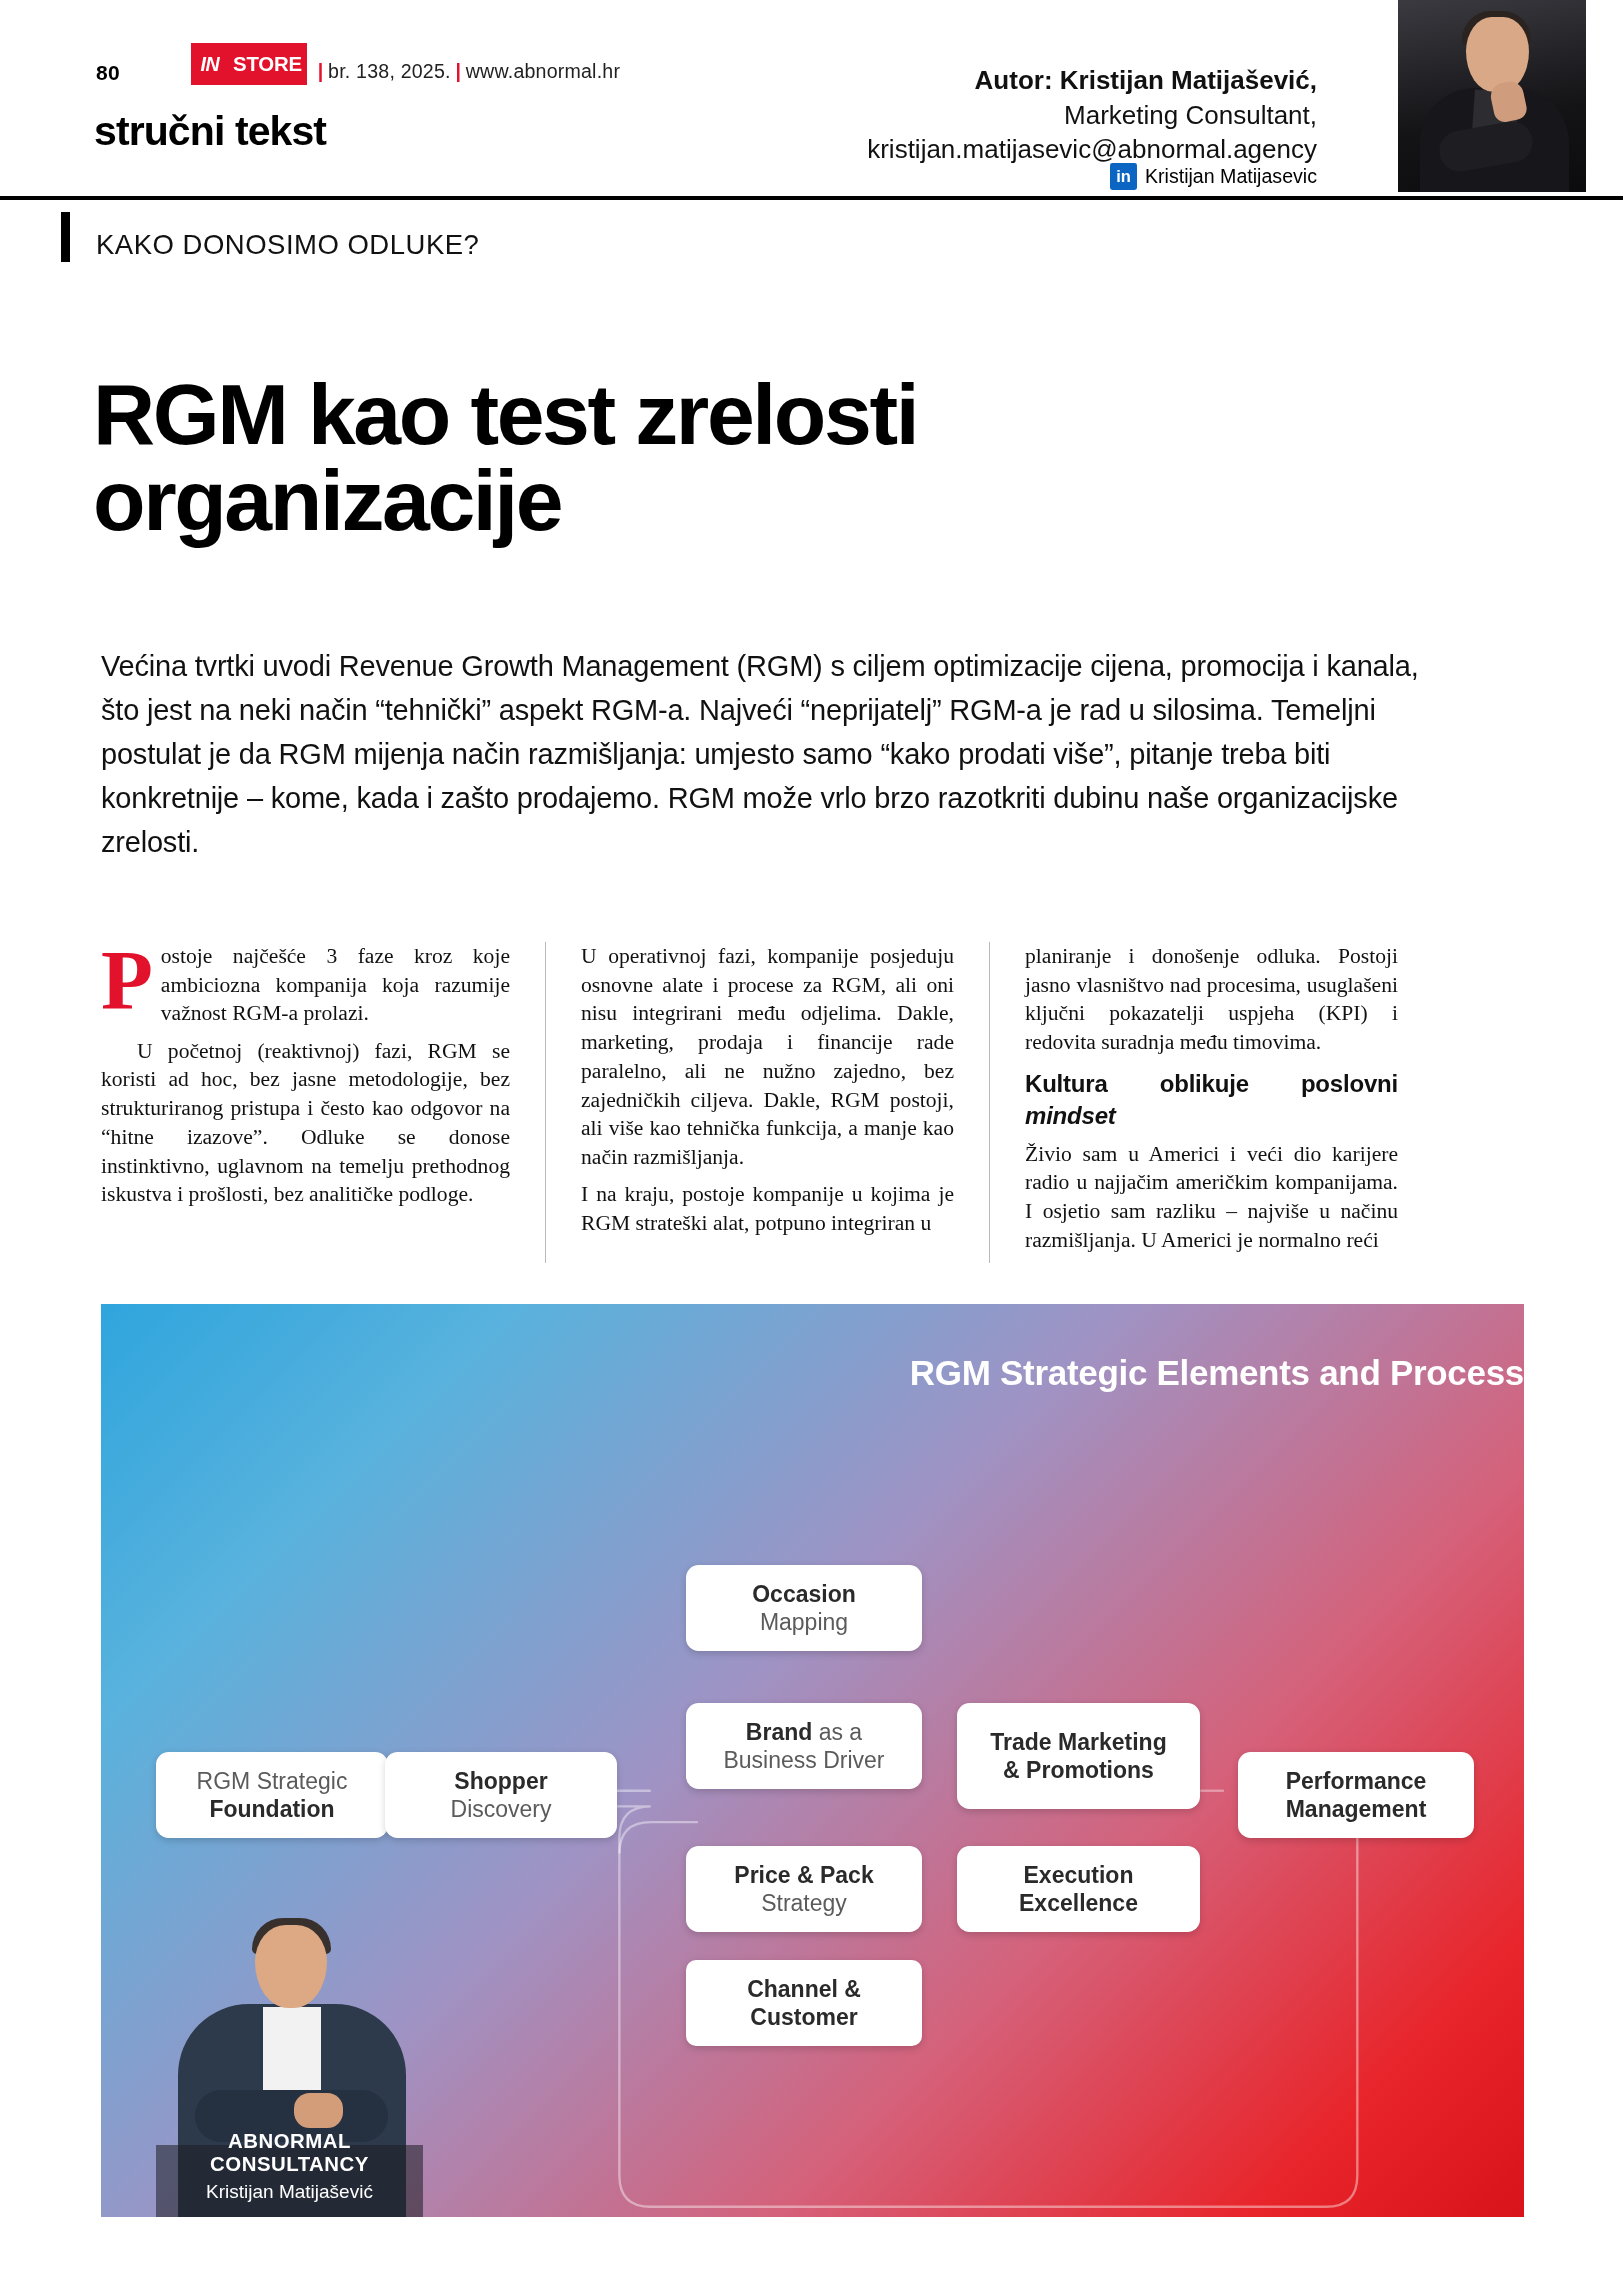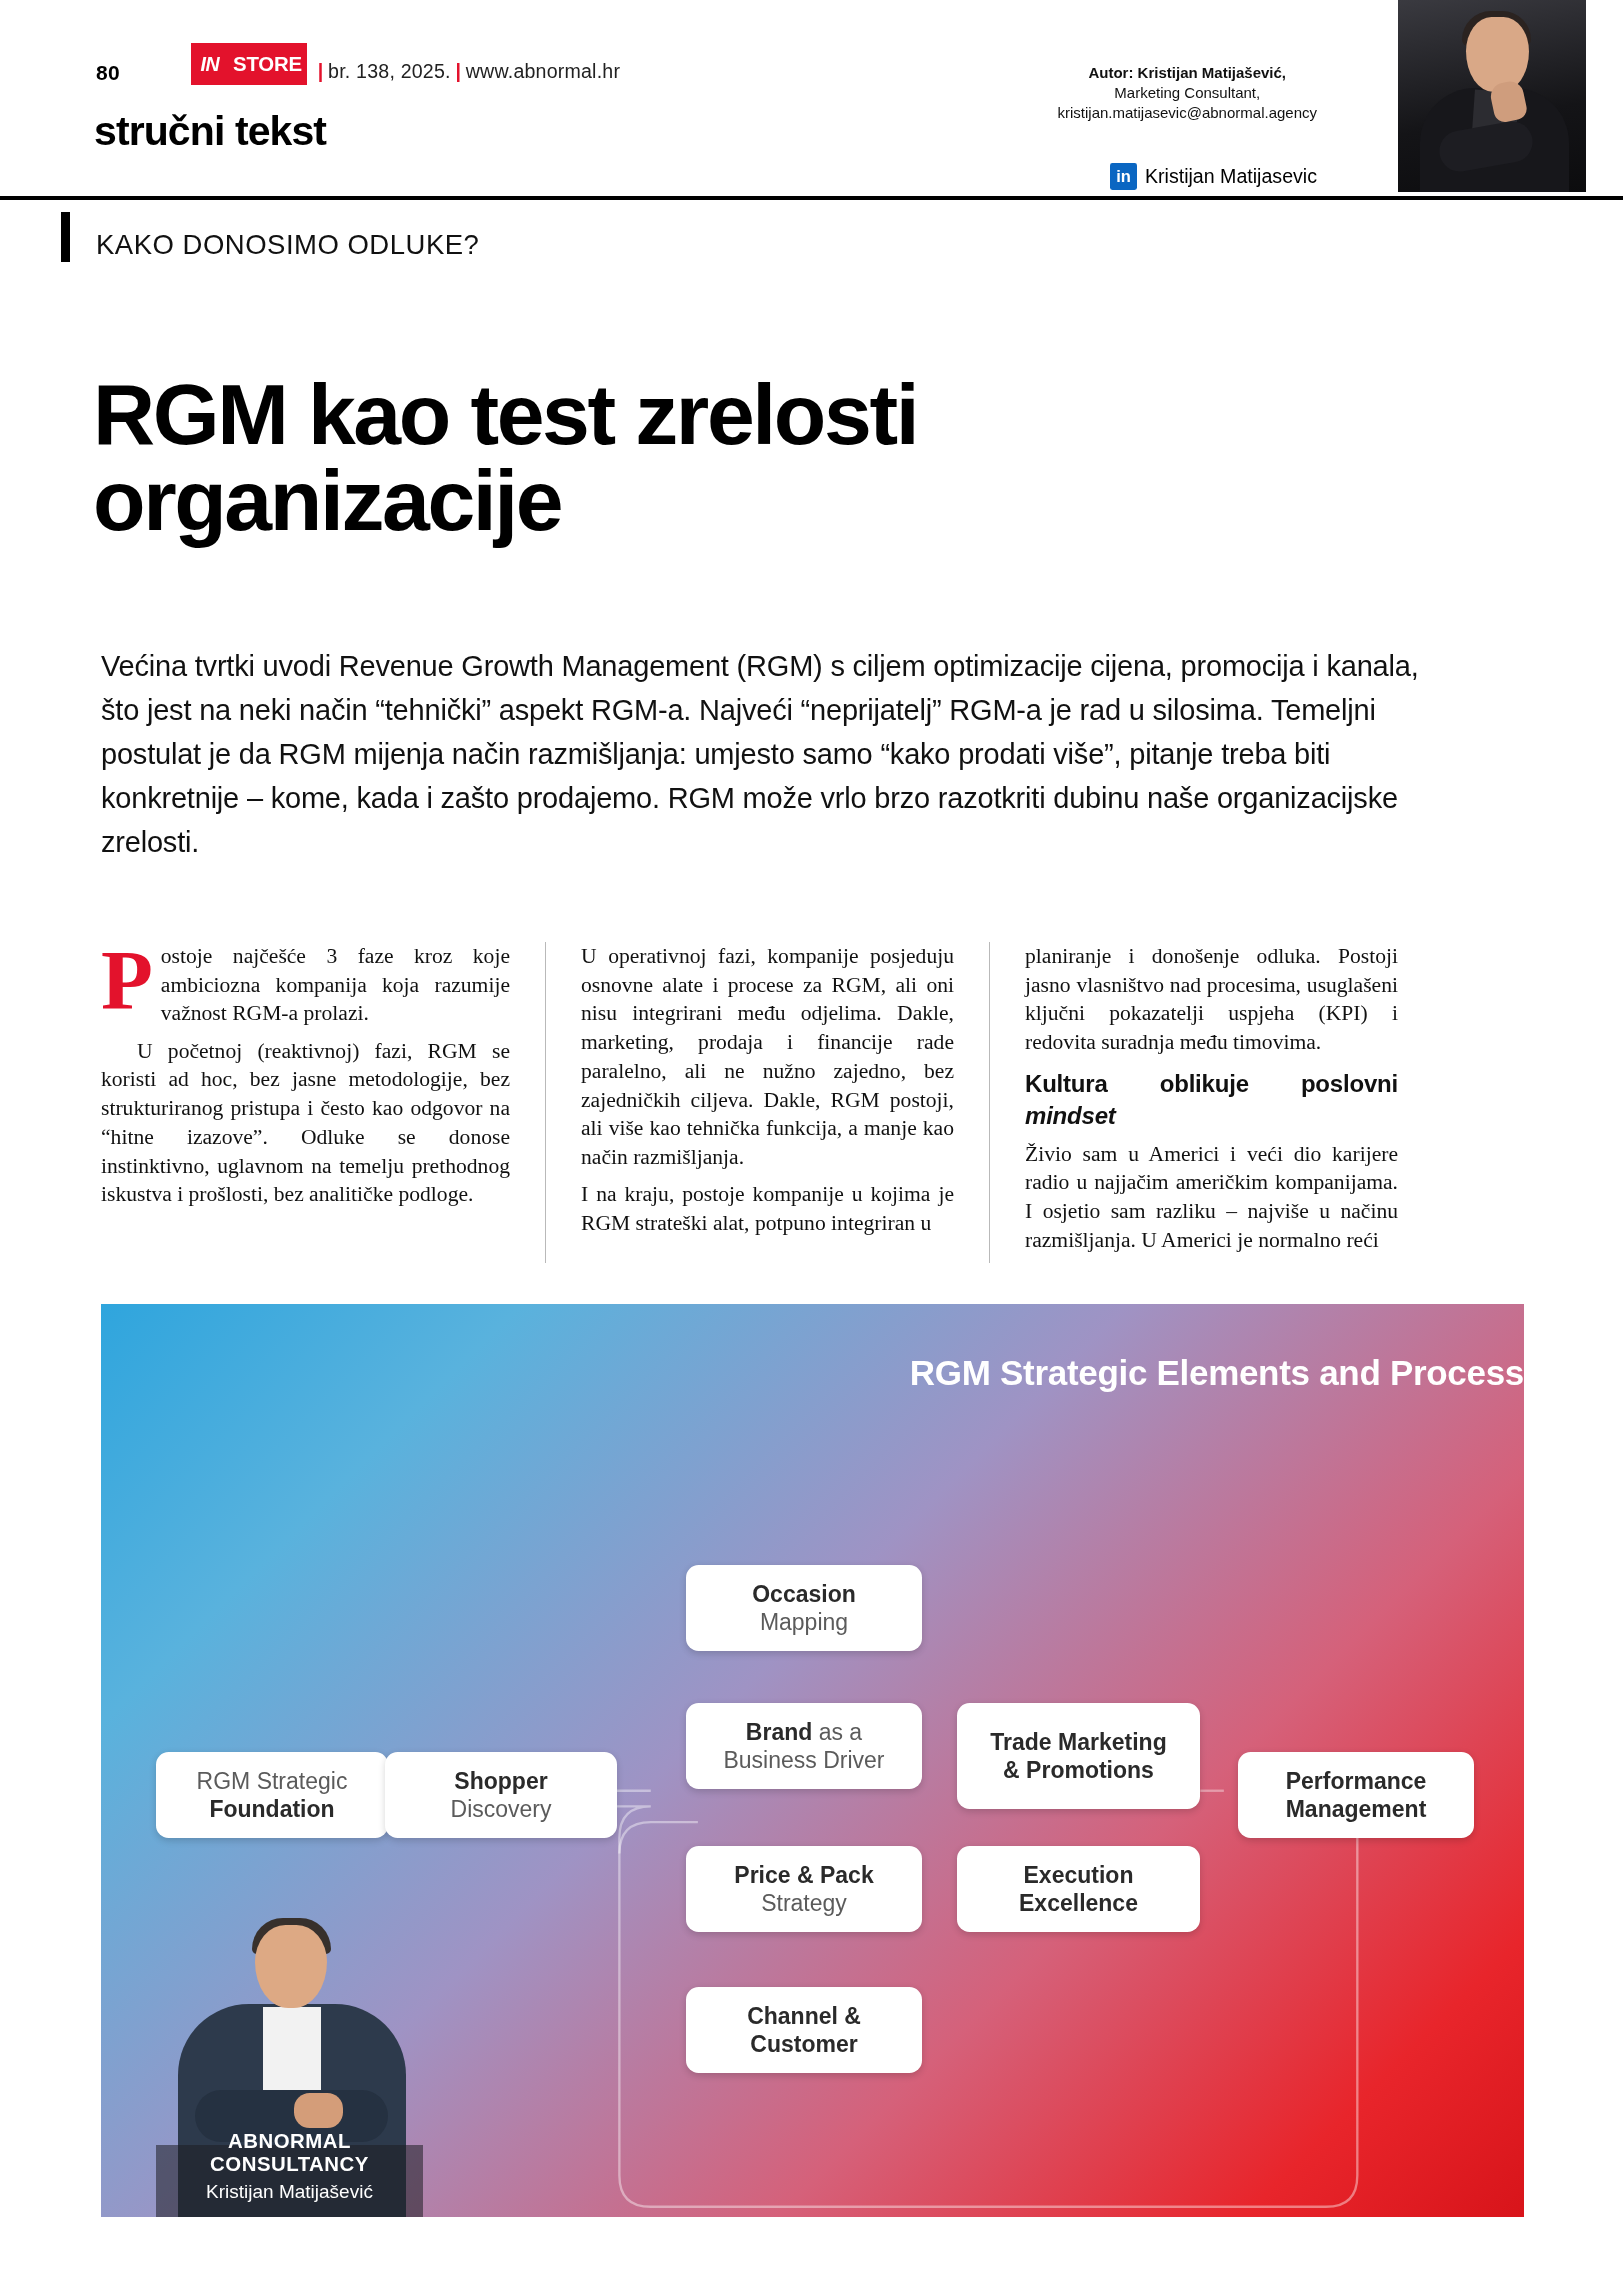--- a/index.html
+++ b/index.html
@@ -86,22 +86,22 @@
     top: 108px;
     font-size: 41px;
     font-weight: bold;
     letter-spacing: -0.9px;
   }
 
   .author-block {
     position: absolute;
     right: 306px;
     top: 63px;
-    text-align: center;
-    font-size: 15px;
+    text-align: right;
+    font-size: 26px;
     line-height: 1.33;
     color: #111;
   }
   .author-block .strong { font-weight: bold; }
 
   .li-row {
     position: absolute;
     right: 306px;
     top: 163px;
     display: flex;
@@ -501,21 +501,21 @@
     <div class="node" style="left:585px; top:399px; width:236px; height:86px;">
       <span><span class="b">Brand</span> <span class="n">as a</span></span>
       <span class="n">Business Driver</span>
     </div>
 
     <div class="node" style="left:585px; top:542px; width:236px; height:86px;">
       <span class="b">Price &amp; Pack</span>
       <span class="n">Strategy</span>
     </div>
 
-    <div class="node" style="left:585px; top:683px; width:236px; height:86px;">
+    <div class="node" style="left:585px; top:656px; width:236px; height:86px;border-radius:10px;">
       <span class="b">Channel &amp;</span>
       <span class="b">Customer</span>
     </div>
 
     <div class="node" style="left:856px; top:399px; width:243px; height:106px;">
       <span class="b">Trade Marketing</span>
       <span class="b">&amp; Promotions</span>
     </div>
 
     <div class="node" style="left:856px; top:542px; width:243px; height:86px;">

